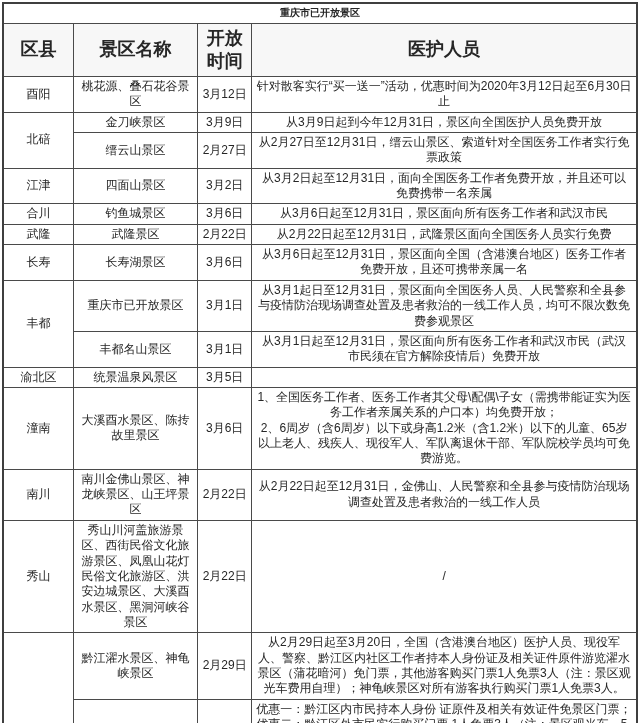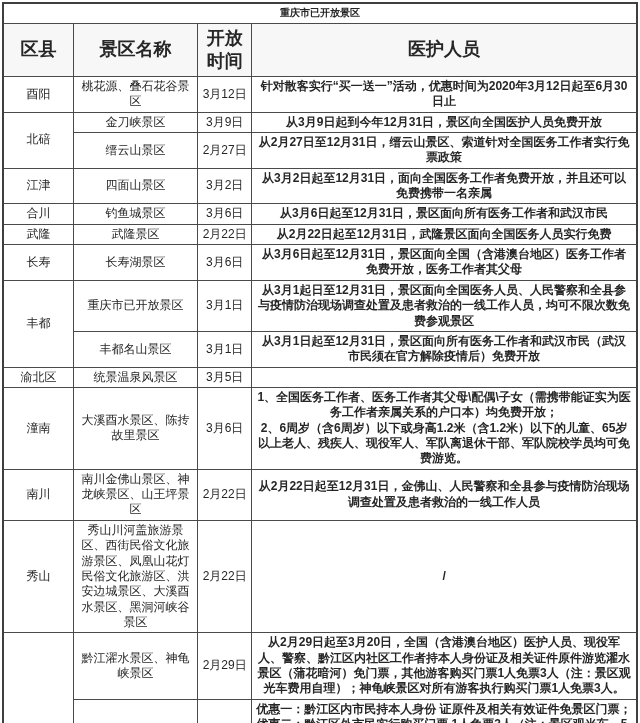--- a/index.html
+++ b/index.html
@@ -43,21 +43,21 @@
     border-bottom: 1px solid #4a4a4a;
     padding: 3px 0;
     background: #ffffff;
   }
   tr.header-row th {
     font-size: 18px;
     font-weight: bold;
     background: #f7f7f7;
     padding: 3px 0;
   }
-  td.policy { white-space: pre-line; font-weight: bold; }
+  td.policy { white-space: pre-line; }
   td.policy.left { text-align: left; }
   td.district, td.name { padding: 2px 3px; }
 </style>
 </head>
 <body>
 
 <div class="page">
   <table class="scenic">
     <colgroup>
       <col class="col-district">
@@ -109,21 +109,21 @@
         <tr>
           <td class="district">武隆</td>
           <td class="name">武隆景区</td>
           <td class="date">2月22日</td>
           <td class="policy">从2月22日起至12月31日，武隆景区面向全国医务人员实行免费</td>
         </tr>
         <tr>
           <td class="district">长寿</td>
           <td class="name">长寿湖景区</td>
           <td class="date">3月6日</td>
-          <td class="policy">从3月6日起至12月31日，景区面向全国（含港澳台地区）医务工作者免费开放，医务工作者其父母</td>
+          <td class="policy">从3月6日起至12月31日，景区面向全国（含港澳台地区）医务工作者免费开放，且还可携带亲属一名</td>
         </tr>
         <tr>
           <td class="district" rowspan="2">丰都</td>
           <td class="name">重庆市已开放景区</td>
           <td class="date">3月1日</td>
           <td class="policy">从3月1起日至12月31日，景区面向全国医务人员、人民警察和全县参与疫情防治现场调查处置及患者救治的一线工作人员，均可不限次数免费参观景区</td>
         </tr>
         <tr>
           <td class="name">丰都名山景区</td>
           <td class="date">3月1日</td>

